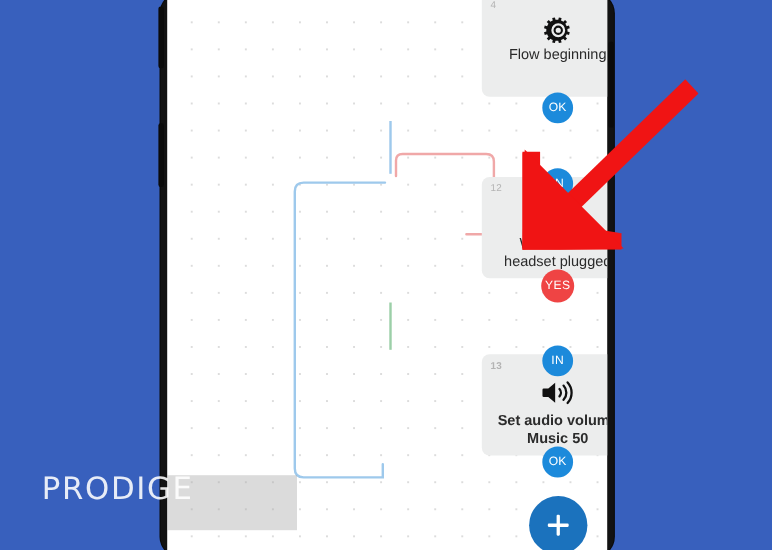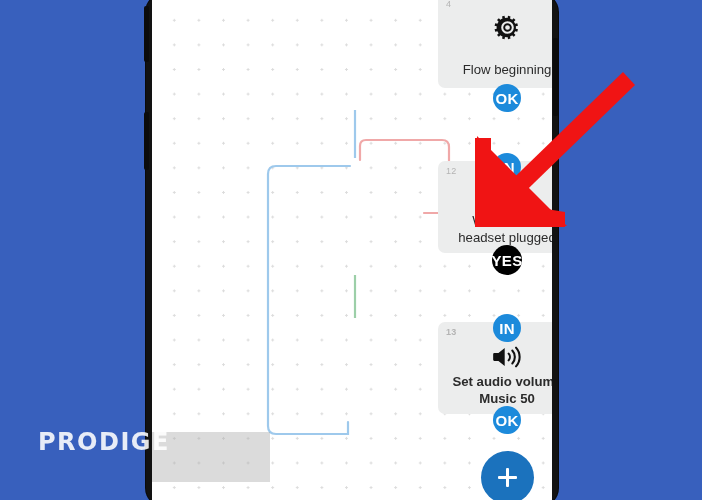--- a/index.html
+++ b/index.html
@@ -82,45 +82,45 @@
     left: 0; right: 0;
     text-align: center;
     font-size: 13.2px;
     line-height: 16.5px;
     color: #2b2b2b;
     white-space: pre-line;
   }
 
   #node-4  { left: 286px; top: -6px;  width: 138px; height: 94px; }
   #node-4 .node-icon  { top: 20px; }
-  #node-4 .node-label { top: 68px; }
+  #node-4 .node-label { top: 48px; }
 
   #node-12 { left: 286px; top: 161px; width: 138px; height: 92px; padding-left: 26px; }
   #node-12 .node-icon  { top: 22px; }
   #node-12 .node-label { top: 52px; }
 
   #node-13 { left: 286px; top: 322px; width: 138px; height: 92px; font-weight: bold; }
   #node-13 .node-icon  { top: 22px; }
   #node-13 .node-label { top: 52px; }
 
   
   .badge {
     position: absolute;
     border-radius: 50%;
     display: flex;
     align-items: center;
     justify-content: center;
-    font-size: 15px;
-    font-weight: bold;
+    font-size: 11px;
+    font-weight: normal;
     color: #ffffff;
     letter-spacing: .3px;
     z-index: 6;
   }
   .badge-blue  { background: #1c8adb; }
-  .badge-green { background: #000000; }
+  .badge-green { background: #ef4444; }
 
   #badge-ok-4   { left: 341px; top: 84px;  width: 28px; height: 28px; }
   #badge-in-12  { left: 341px; top: 153px; width: 28px; height: 28px; }
   #badge-yes-12 { left: 340px; top: 245px; width: 30px; height: 30px; }
   #badge-in-13  { left: 341px; top: 314px; width: 28px; height: 28px; }
   #badge-ok-13  { left: 341px; top: 406px; width: 28px; height: 28px; }
 
   
   #wires {
     position: absolute;
@@ -166,22 +166,22 @@
     left: 38px;
     top: 428px;
     width: 248px;
     height: 60px;
     z-index: 30;
     pointer-events: none;
   }
   #watermark .wm-line1 {
     position: absolute;
     left: 0; top: 0;
-    font-size: 24px;
-    font-weight: bold;
+    font-size: 28px;
+    font-weight: normal;
     letter-spacing: 1.5px;
     color: rgba(255,255,255,0.88);
     -webkit-text-stroke: 0px;
     font-family: "DejaVu Sans", sans-serif;
   }
   #watermark .wm-line2 {
     position: absolute;
     left: 2px; top: 38px;
     font-size: 17px;
     font-weight: bold;

